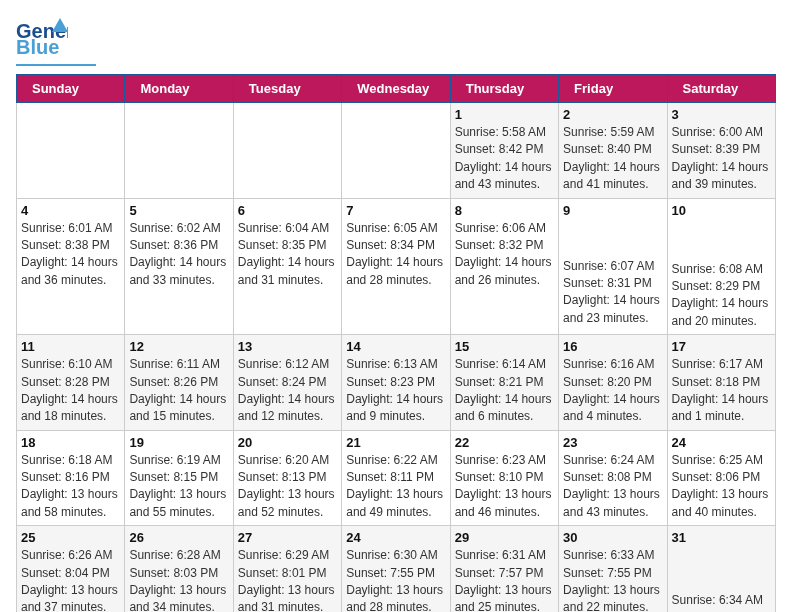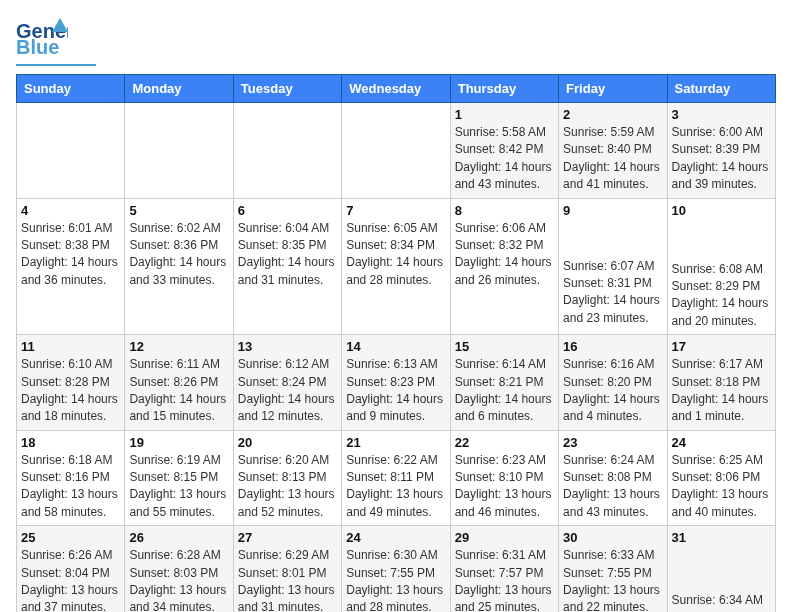--- a/index.html
+++ b/index.html
@@ -39,25 +39,25 @@
       font-size: 16px;
       color: #333;
       font-weight: normal;
     }
     table {
       width: 100%;
       border-collapse: collapse;
       table-layout: fixed;
     }
     thead tr th {
-      background: #3b82f6;
+      background: #be185d;
       color: #fff;
       font-size: 13px;
       font-weight: bold;
-      padding: 6px 7px;
+      padding: 6px 15px;
       text-align: left;
       border: 1px solid #1a5a9a;
     }
     tbody tr td {
       border: 1px solid #ccc;
       vertical-align: top;
       padding: 4px 4px;
       font-size: 10.5px;
       color: #222;
       height: 85px;

